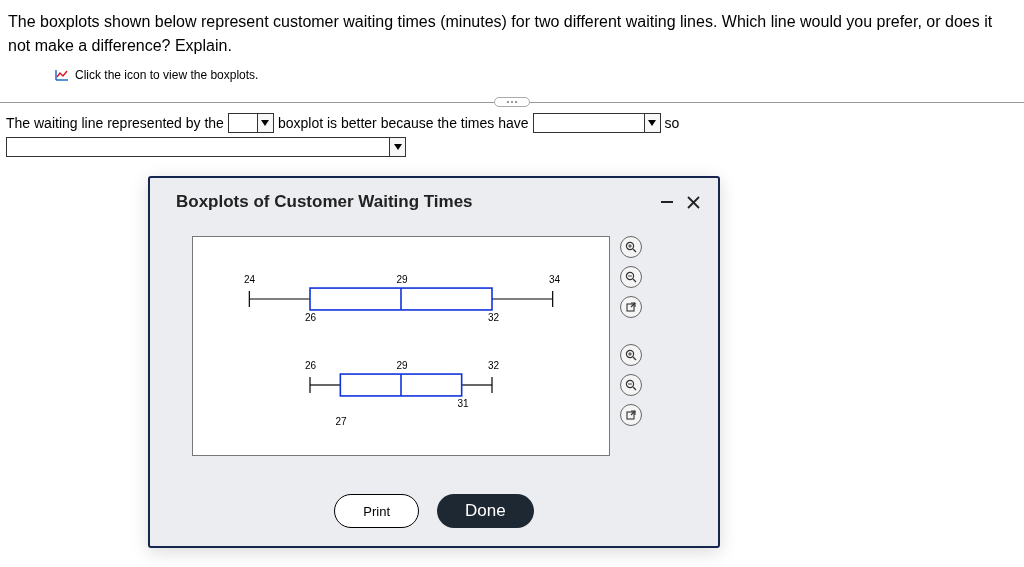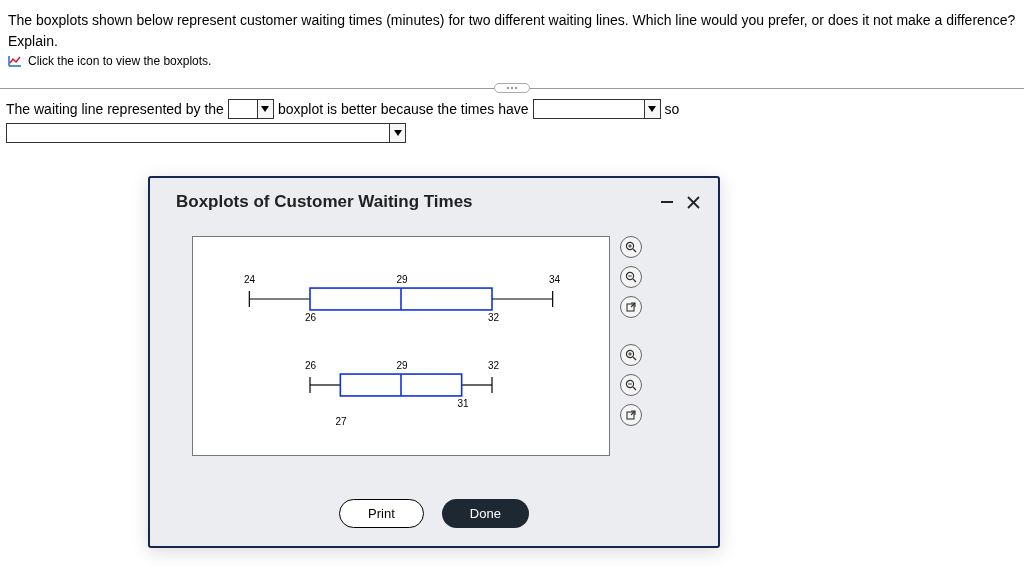--- a/index.html
+++ b/index.html
@@ -7,22 +7,22 @@
       font-family: Arial, Helvetica, sans-serif;
       font-size: 12px;
       color: #000;
       background: #fff;
       width: 1024px;
       height: 567px;
       position: relative;
       overflow: hidden;
     }
     .question-area { padding: 10px 8px 4px 8px; }
-    .question-text { font-size: 14px; line-height: 1.5; margin-bottom: 2px; }
-    .view-link-row { display: flex; align-items: center; gap: 6px; margin-bottom: 8px; }
+    .question-text { font-size: 16px; line-height: 1.5; margin-bottom: 10px; }
+    .view-link-row { display: flex; align-items: center; gap: 6px; margin-bottom: 8px; margin-left: 47px; }
     .chart-icon { width: 14px; height: 12px; position: relative; }
     .chart-icon svg { width: 14px; height: 12px; }
     .hline { border-top: 1px solid #999; margin: 8px 0 10px 0; position: relative; }
     .hline-handle {
       position: absolute; left: 50%; top: -6px; transform: translateX(-50%);
       width: 36px; height: 10px; border: 1px solid #aaa; border-radius: 8px;
       background: #fff; display: flex; align-items: center; justify-content: center; gap: 2px;
     }
     .hline-handle span { width: 2px; height: 2px; background: #777; border-radius: 50%; }
 
@@ -83,21 +83,21 @@
     .modal-buttons {
       position: absolute; bottom: 18px; left: 0; right: 0;
       display: flex; justify-content: center; gap: 18px; margin-top: 28px;
     }
     .btn-print {
       border: 1.5px solid #000; background: #fff; color: #000;
       padding: 6px 28px; border-radius: 18px; font-size: 13px;
     }
     .btn-done {
       border: none; background: #1e2833; color: #fff;
-      padding: 7px 28px; border-radius: 18px; font-size: 13px;
+      padding: 7px 28px; border-radius: 18px; font-size: 17px;
     }
   </style>
 </head>
 <body>
 
 <div class="question-area">
   <div class="question-text">The boxplots shown below represent customer waiting times (minutes) for two different waiting lines. Which line would you prefer, or does it not make a difference? Explain.</div>
   <div class="view-link-row">
     <span class="chart-icon">
       <svg viewBox="0 0 14 12">

